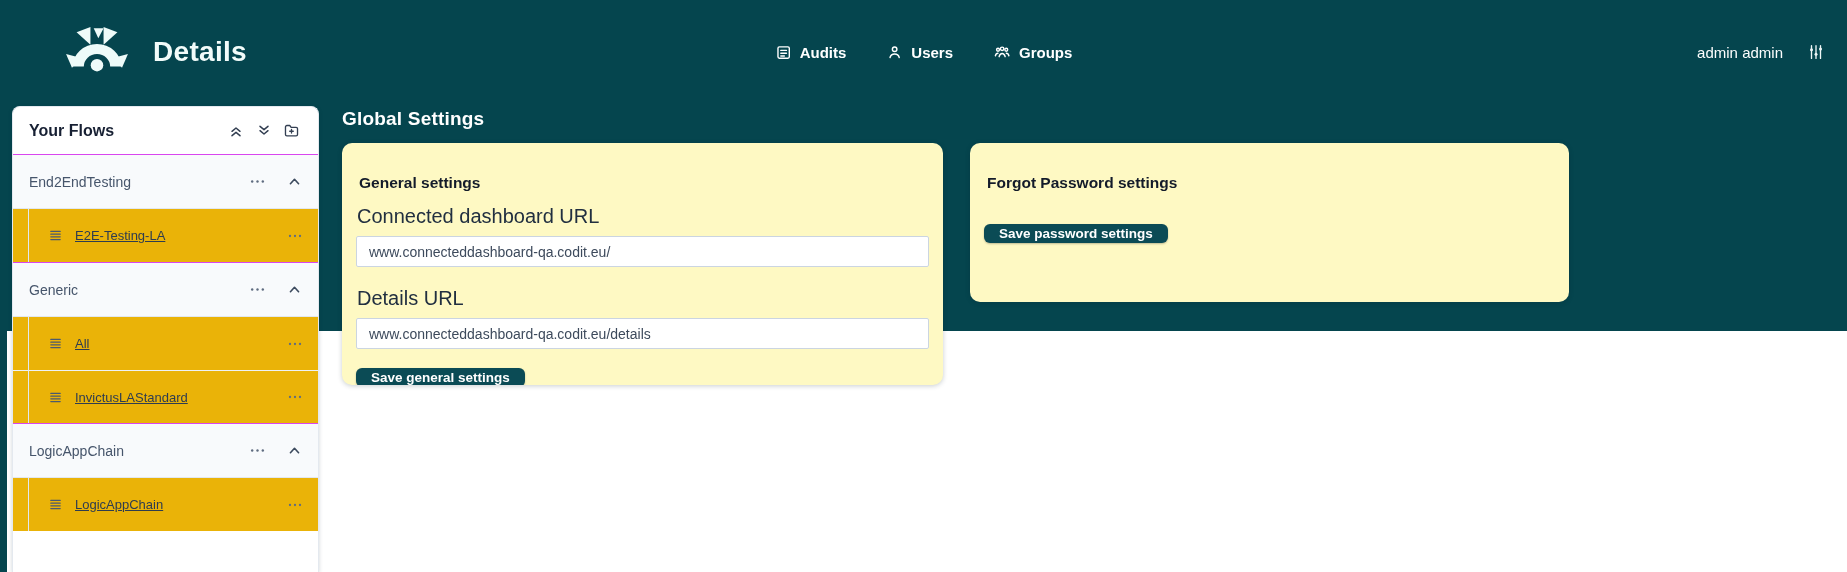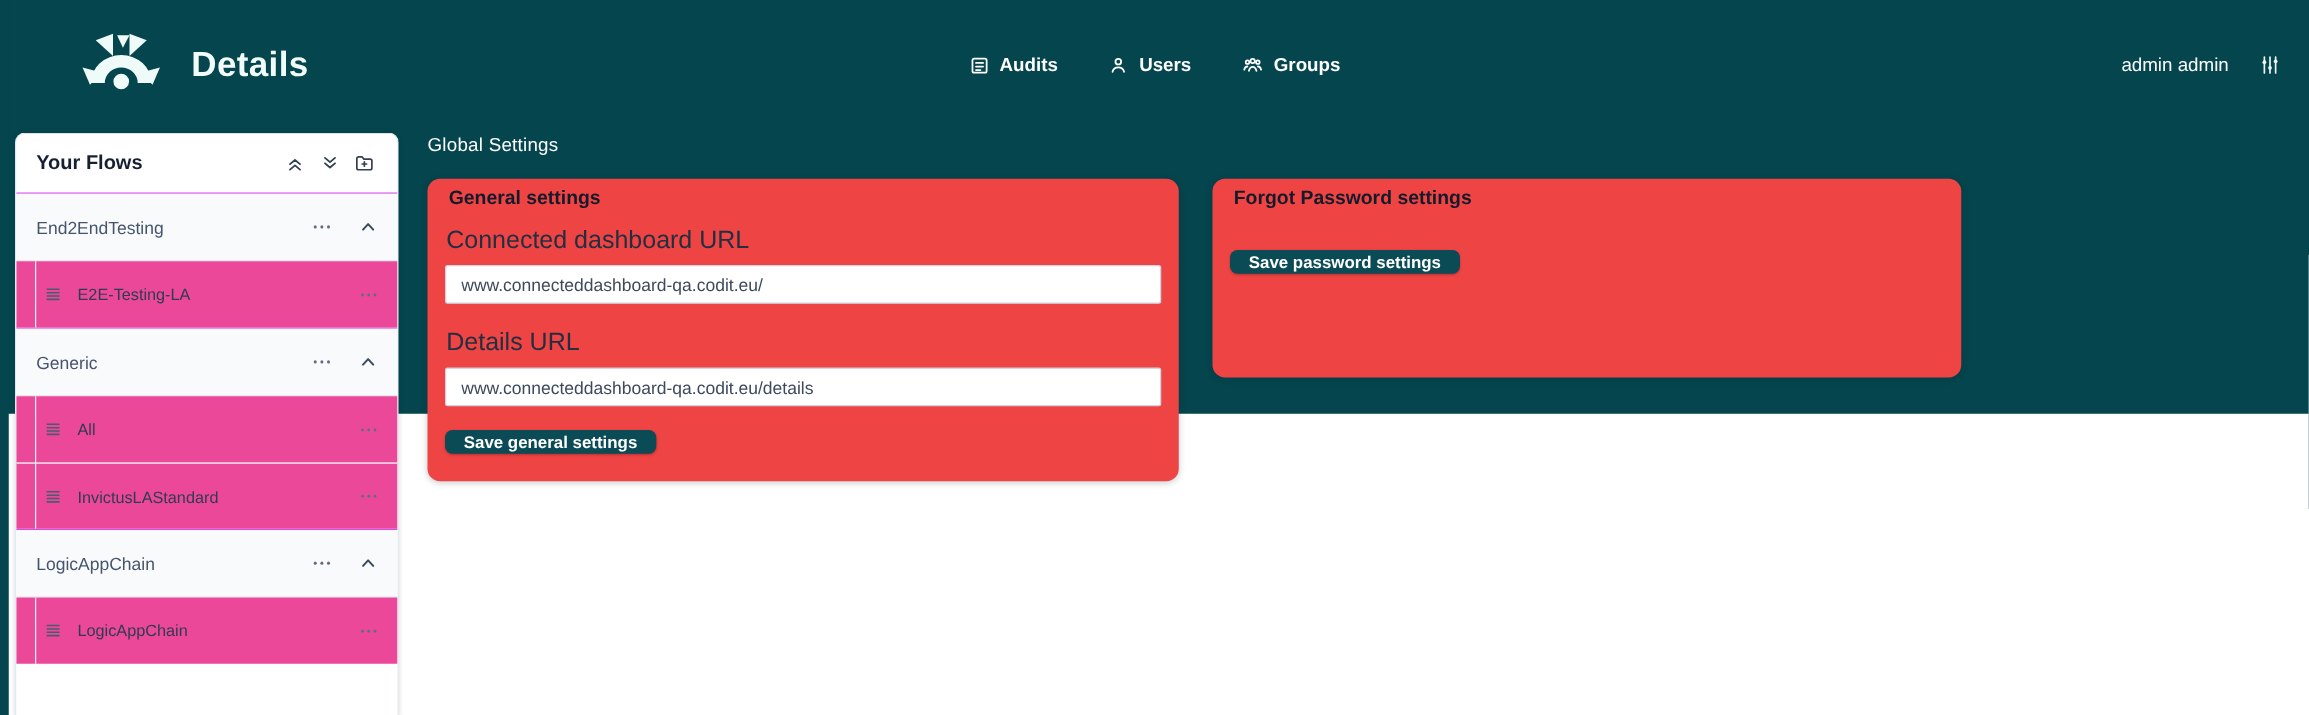--- a/index.html
+++ b/index.html
@@ -45,32 +45,32 @@
                   background: #f8fafc; border-bottom: 1px solid #e2e8f0; cursor: pointer; }
   .sb-group-label { font-size: 14px; color: #46556b; }
   .sb-group-right { margin-left: auto; display: flex; align-items: center; gap: 21px; }
   .dots-btn { background: none; border: none; padding: 0; color: #5f6c80; cursor: pointer;
               display: flex; align-items: center; }
   .chev-btn { background: none; border: none; padding: 0; color: #3c4a5e; cursor: pointer;
               display: flex; align-items: center; }
   .sb-items { position: relative; }
   .sb-items::before { content: ""; position: absolute; left: 15px; top: 0; bottom: 0;
                       width: 1px; background: #e2e8f0; }
-  .sb-item { height: 53px; display: flex; align-items: center; padding-left: 22px;
-             padding-right: 15px; background: #ec4899; cursor: pointer; }
+  .sb-item { height: 53px; display: flex; align-items: center; padding-left: 35px;
+             padding-right: 15px; background: #eab308; cursor: pointer; text-decoration: underline; }
   .sb-item + .sb-item { border-top: 1px solid #eef2f6; }
   .flow-ic { color: #4b5a6e; flex: 0 0 auto; }
   .sb-item-label { font-size: 13px; color: #2e3c50; margin-left: 12px; }
   .sb-item .dots-btn { margin-left: auto; }
 
   
-  .page-title { position: absolute; left: 342px; top: 108px; font-size: 15px; font-weight: 400;
+  .page-title { position: absolute; left: 342px; top: 108px; font-size: 19px; font-weight: 700;
                 color: #ffffff; z-index: 3; letter-spacing: .2px; }
-  .card { position: absolute; background: #ef4444; border-radius: 10px;
-          box-shadow: 0 1px 5px rgba(8,30,40,.22); padding: 7px 14px; z-index: 3; overflow: hidden; }
+  .card { position: absolute; background: #fef9c3; border-radius: 10px;
+          box-shadow: 0 1px 5px rgba(8,30,40,.22); padding: 31px 14px; z-index: 3; overflow: hidden; }
   .card-general  { left: 342px; top: 143px; width: 601px; height: 242px; }
   .card-password { left: 970px; top: 143px; width: 599px; height: 159px; }
   .card-title { font-size: 15.5px; font-weight: 700; color: #131b2a; margin: 0 0 13px 3px; }
   .field + .field { margin-top: 20px; }
   .field-label { display: block; font-size: 20px; color: #212f40; margin: 0 0 8px 1px; }
   .text-input { display: block; width: 100%; height: 31px; border: 1px solid #cbd5e1;
                 border-radius: 2px; padding: 0 12px; font-size: 14px; color: #3d4a5c;
                 font-family: "Liberation Sans", "DejaVu Sans", sans-serif; background: #fff; outline: none; }
   .save-btn { display: inline-block; margin-top: 19px; height: 19px; padding: 0 15px;
               background: #0b4b55; color: #fff; font-size: 13.5px; font-weight: 700;

